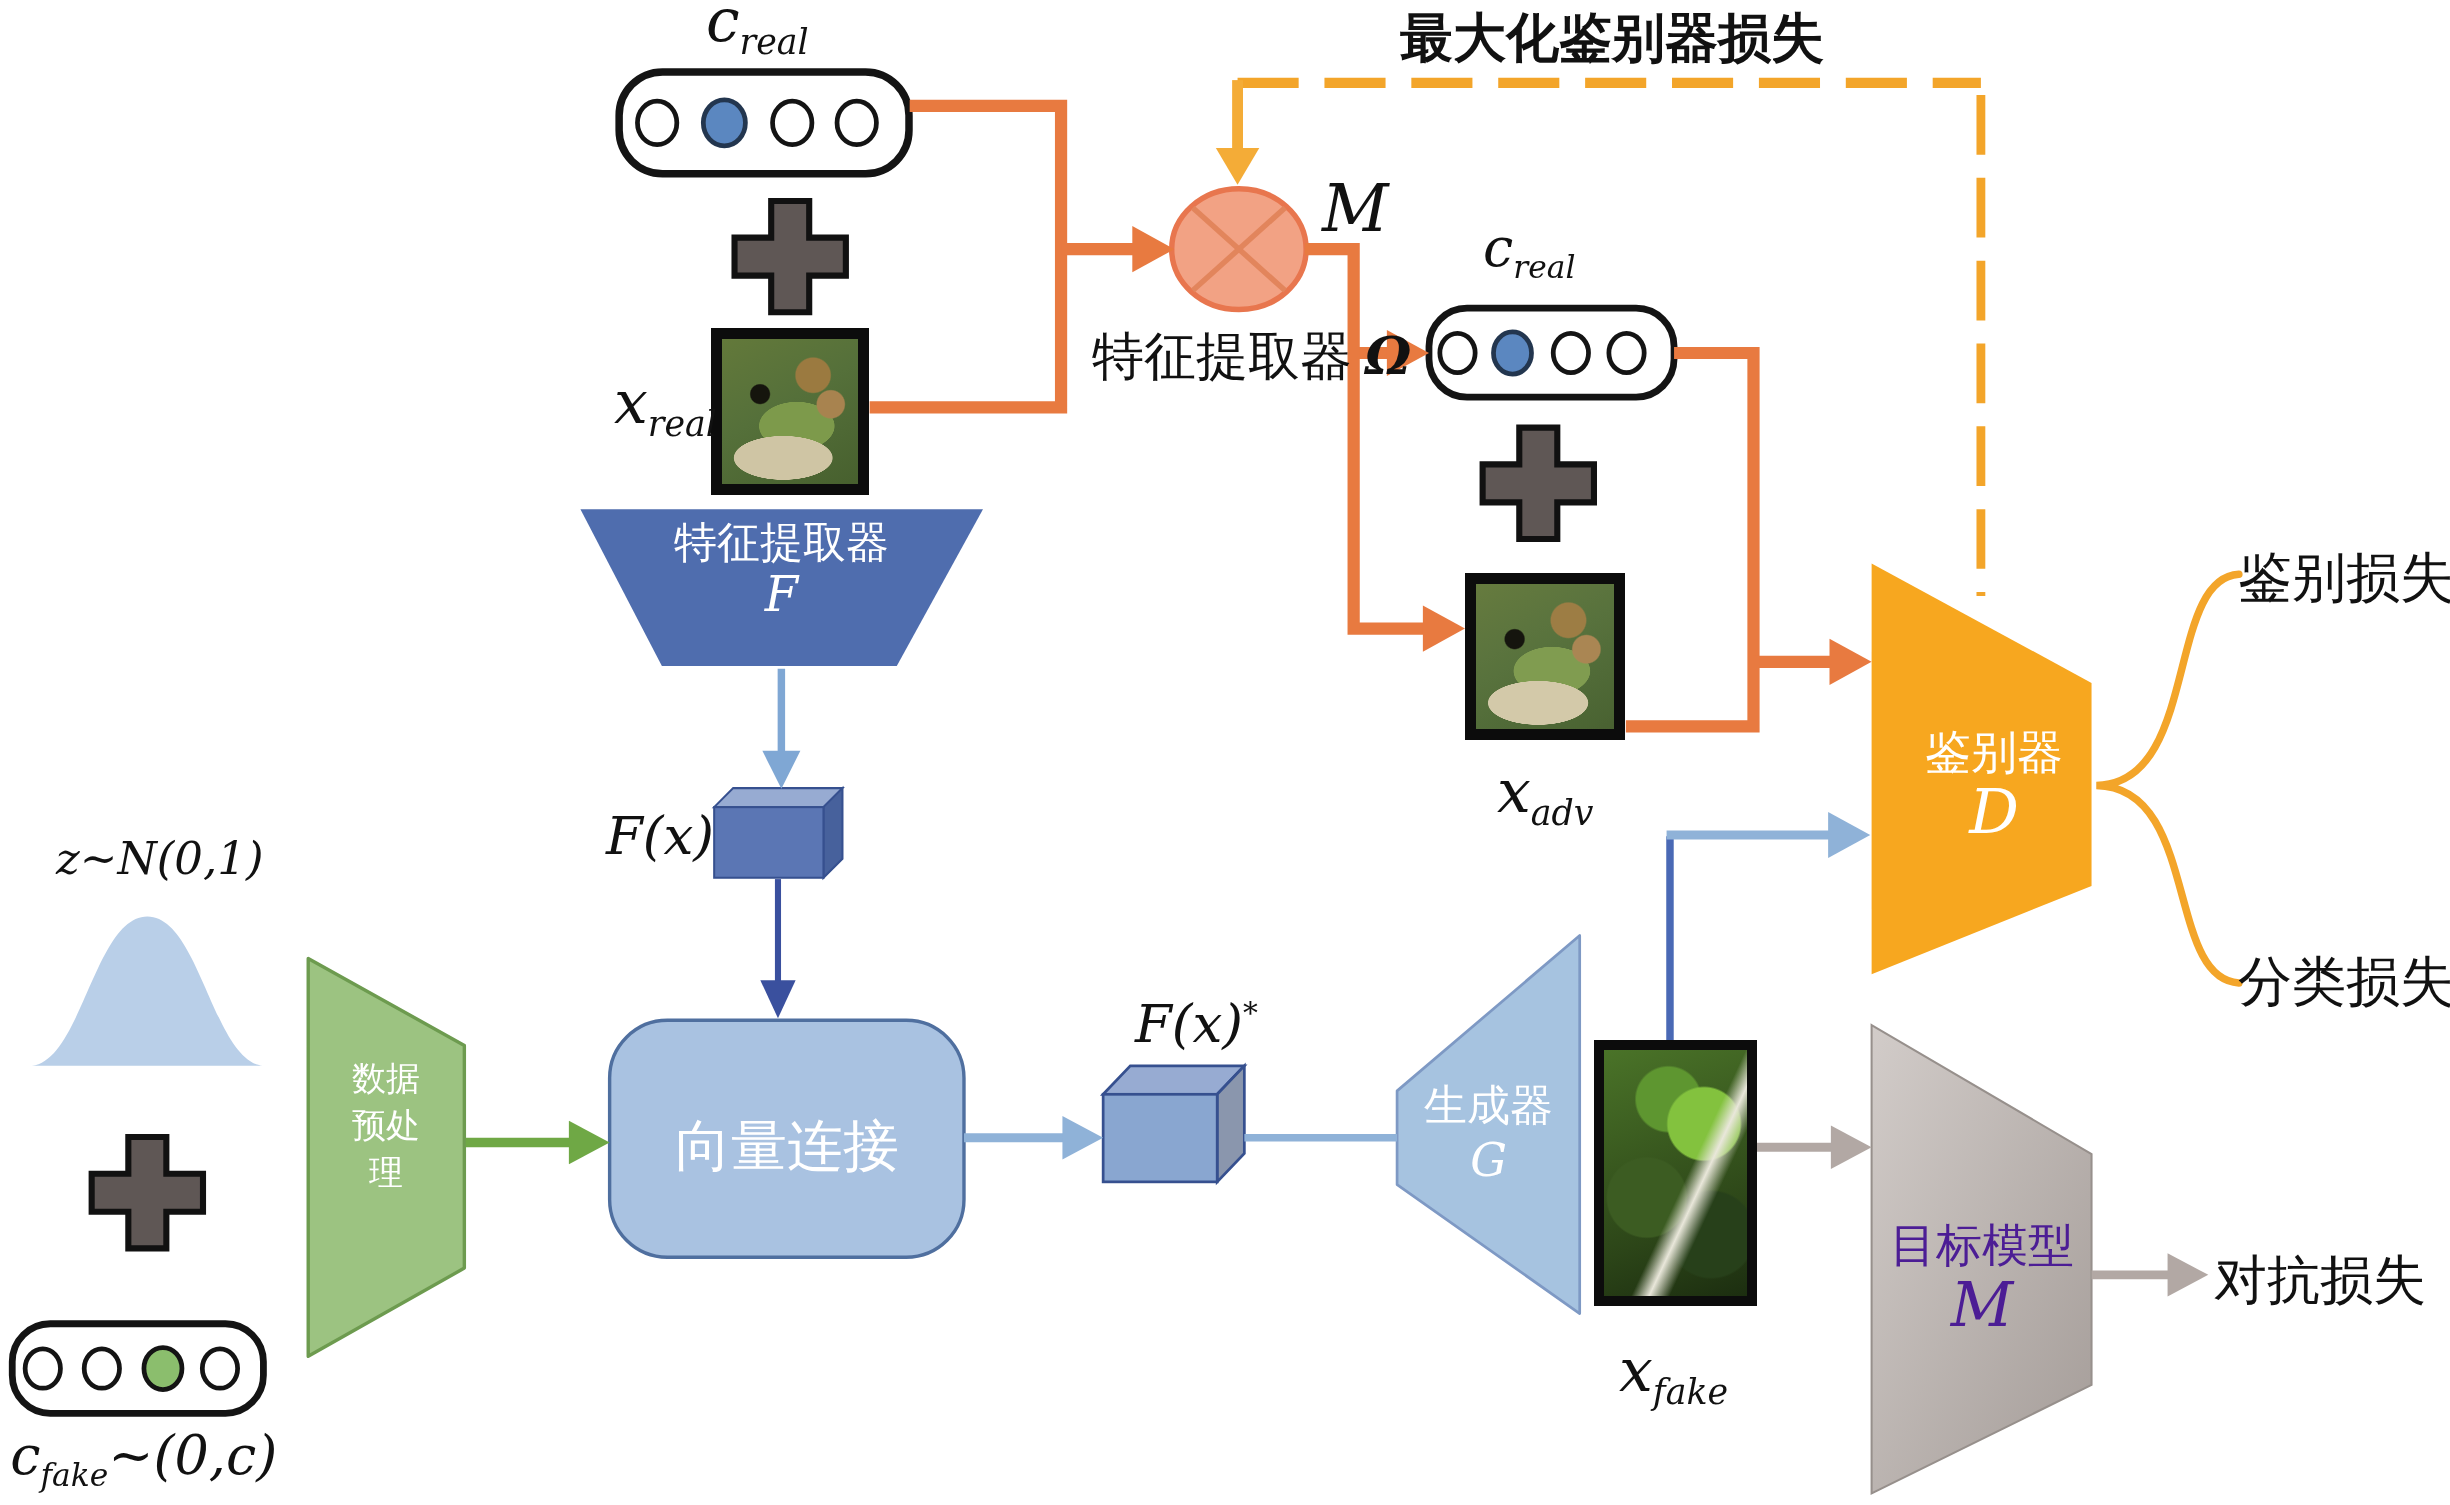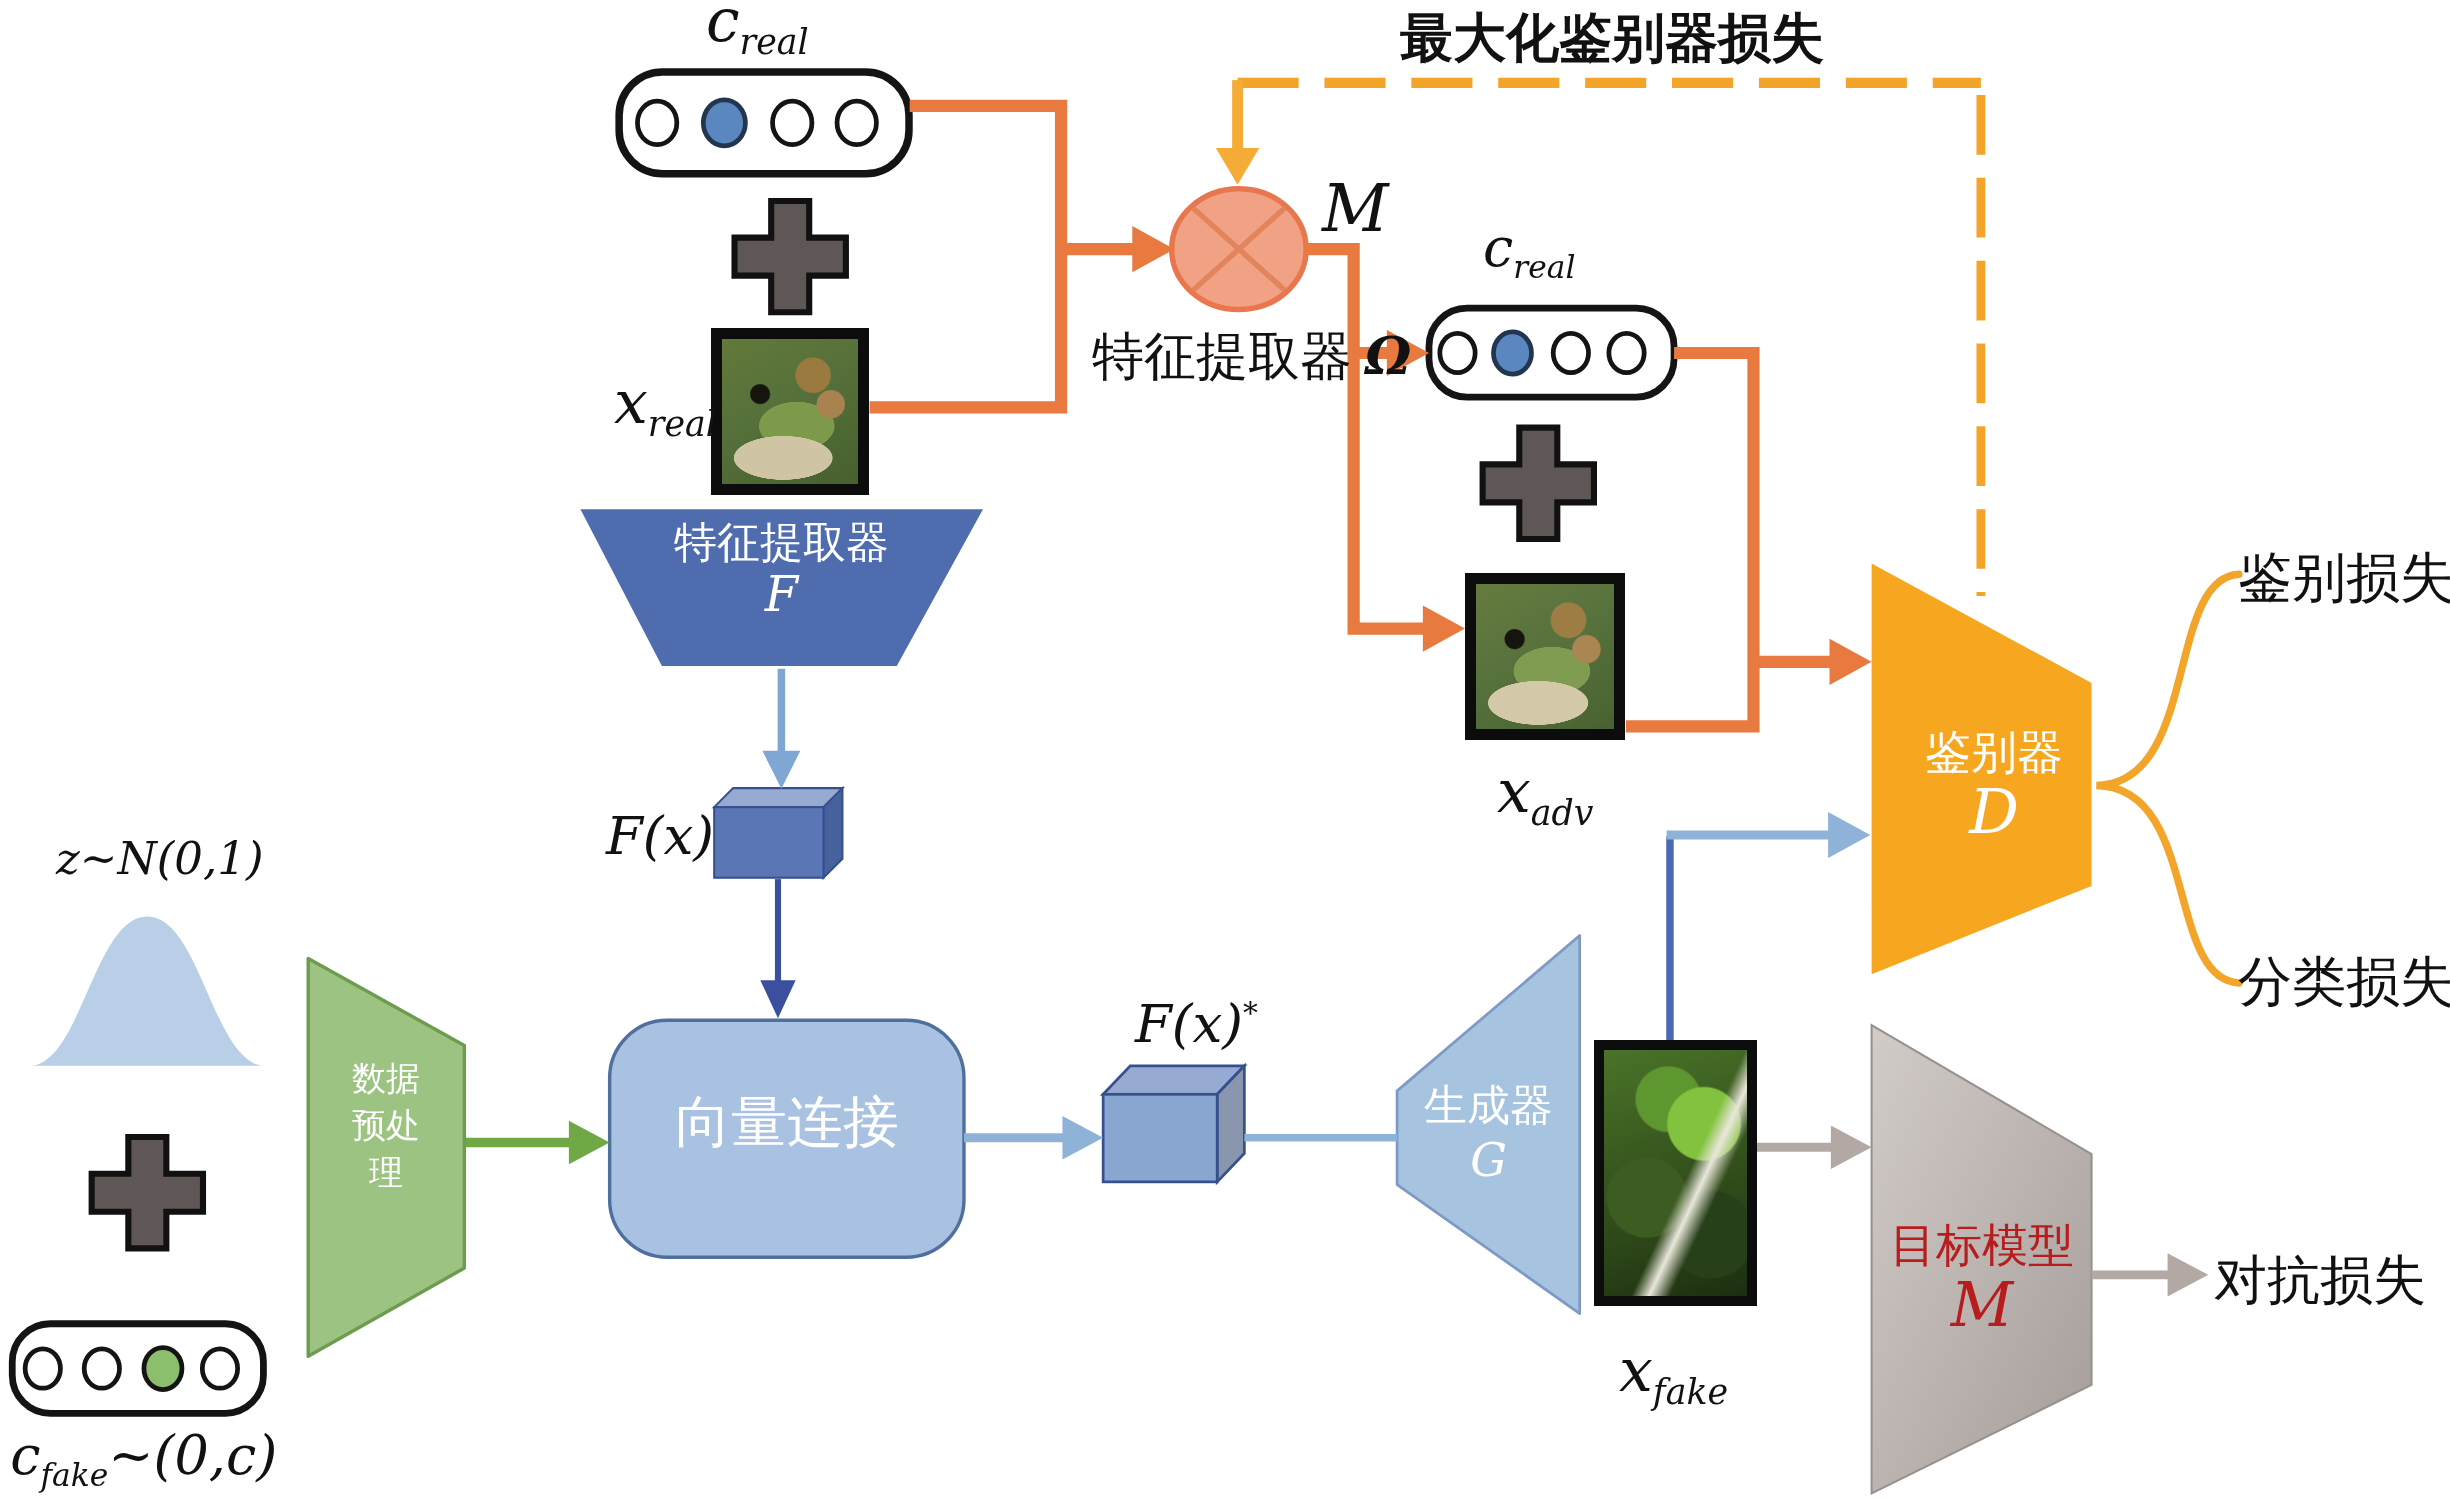--- a/index.html
+++ b/index.html
@@ -188,33 +188,33 @@
     <div>特征提取器</div>
     <div class="math" style="font-size:48px;margin-top:4.1px;">F</div>
   </div>
 
   <div class="lbl cjk center white" style="left:308px;top:1056px;width:156px;font-size:34px;line-height:1.38;">
     <div>数据</div>
     <div>预处</div>
     <div>理</div>
   </div>
 
-  <div class="lbl cjk center white" style="left:610px;top:1085px;width:354px;font-size:56px;">向量连接</div>
+  <div class="lbl cjk center white" style="left:610px;top:1109px;width:354px;font-size:56px;">向量连接</div>
 
   <div class="lbl cjk center white blocklbl" style="left:1397px;top:1083px;width:183px;font-size:43px;">
     <div>生成器</div>
     <div class="math" style="font-size:46px;margin-top:8.1px;">G</div>
   </div>
 
   <div class="lbl cjk center white blocklbl" style="left:1872px;top:729px;width:244px;font-size:46px;">
     <div>鉴别器</div>
     <div class="math" style="font-size:62px;margin-top:1.4px;">D</div>
   </div>
 
-  <div class="lbl cjk center blocklbl" style="left:1872px;top:1222px;width:220px;font-size:46px;color:#b91c1c;">
+  <div class="lbl cjk center blocklbl" style="left:1872px;top:1222px;width:220px;font-size:46px;color:#4c1d95;">
     <div>目标模型</div>
     <div class="math" style="font-size:61px;margin-top:2.7px;">M</div>
   </div>
 
   <div class="lbl cjk" style="left:2238px;top:542px;font-size:54px;">鉴别损失</div>
   <div class="lbl cjk" style="left:2238px;top:946px;font-size:54px;">分类损失</div>
   <div class="lbl cjk" style="left:2214px;top:1245px;font-size:53px;">对抗损失</div>
 
 </div>
 

